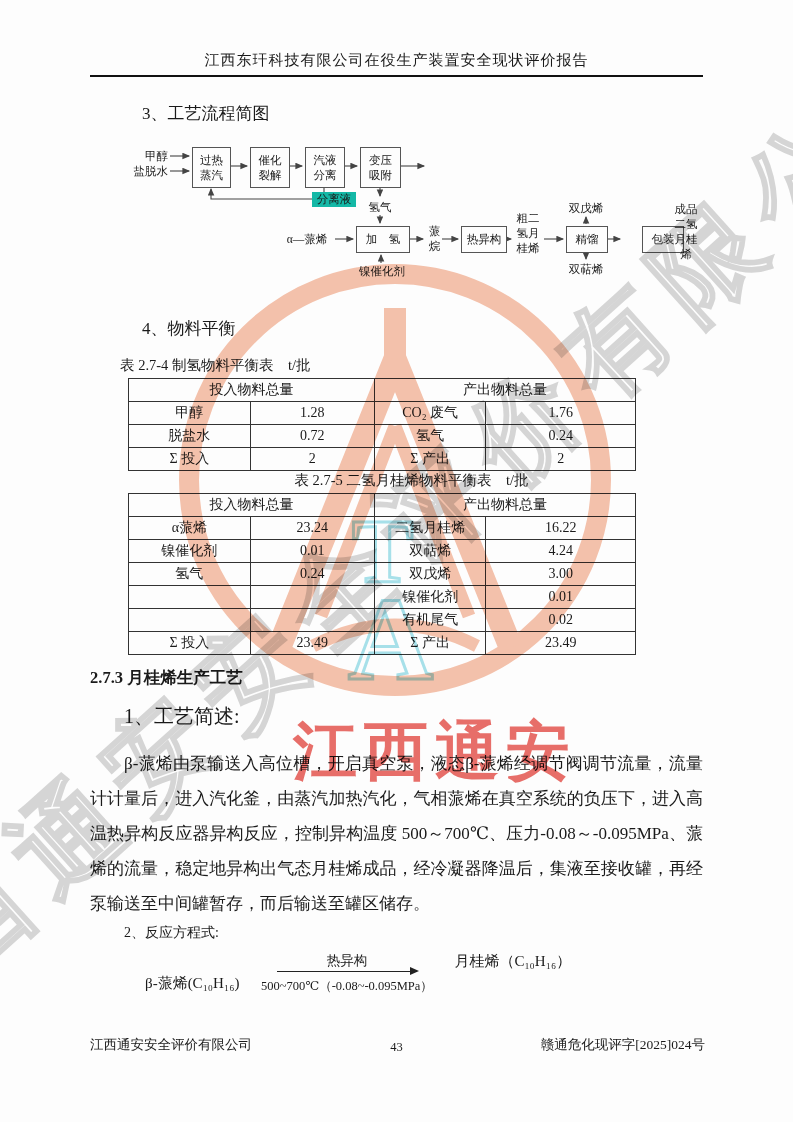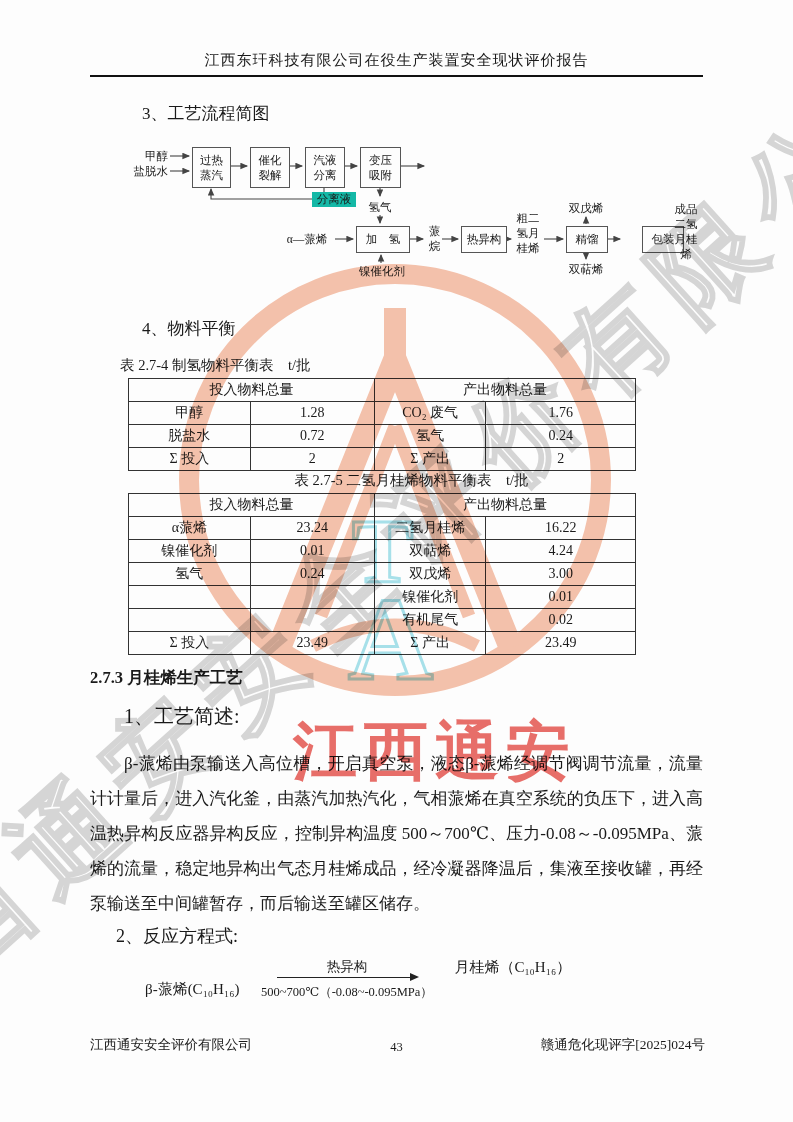--- a/index.html
+++ b/index.html
@@ -17,21 +17,21 @@
 
   
   .doc-header{padding-top:51px;text-align:center;border-bottom:2px solid #111;padding-bottom:5px;}
   .doc-header .t{font-size:15px;letter-spacing:1px;}
 
   
   .sec-h{font-size:17px;margin:25px 0 0 52px;}
   .sec-h4{font-size:17px;margin:10px 0 0 52px;}
   .sec-bold{font-size:16.5px;font-weight:bold;margin:12px 0 0 0;}
   .sub-h{font-size:20px;margin:14px 0 16px 34px;}
-  .sub-h2{font-size:18px;margin:3px 0 0 26px;}
+  .sub-h2{font-size:14px;margin:3px 0 0 34px;}
 
   
   .flowchart{position:relative;height:168px;margin-top:14px;font-size:11.5px;}
   .fc-svg{position:absolute;left:0;top:0;z-index:0;}
   .fc-box{
     position:absolute;border:1px solid #555;background:#fdfdfd;
     display:flex;align-items:center;justify-content:center;text-align:center;
     line-height:15px;white-space:pre-line;z-index:1;
   }
   .fc-label{position:absolute;text-align:center;line-height:15px;z-index:1;}

